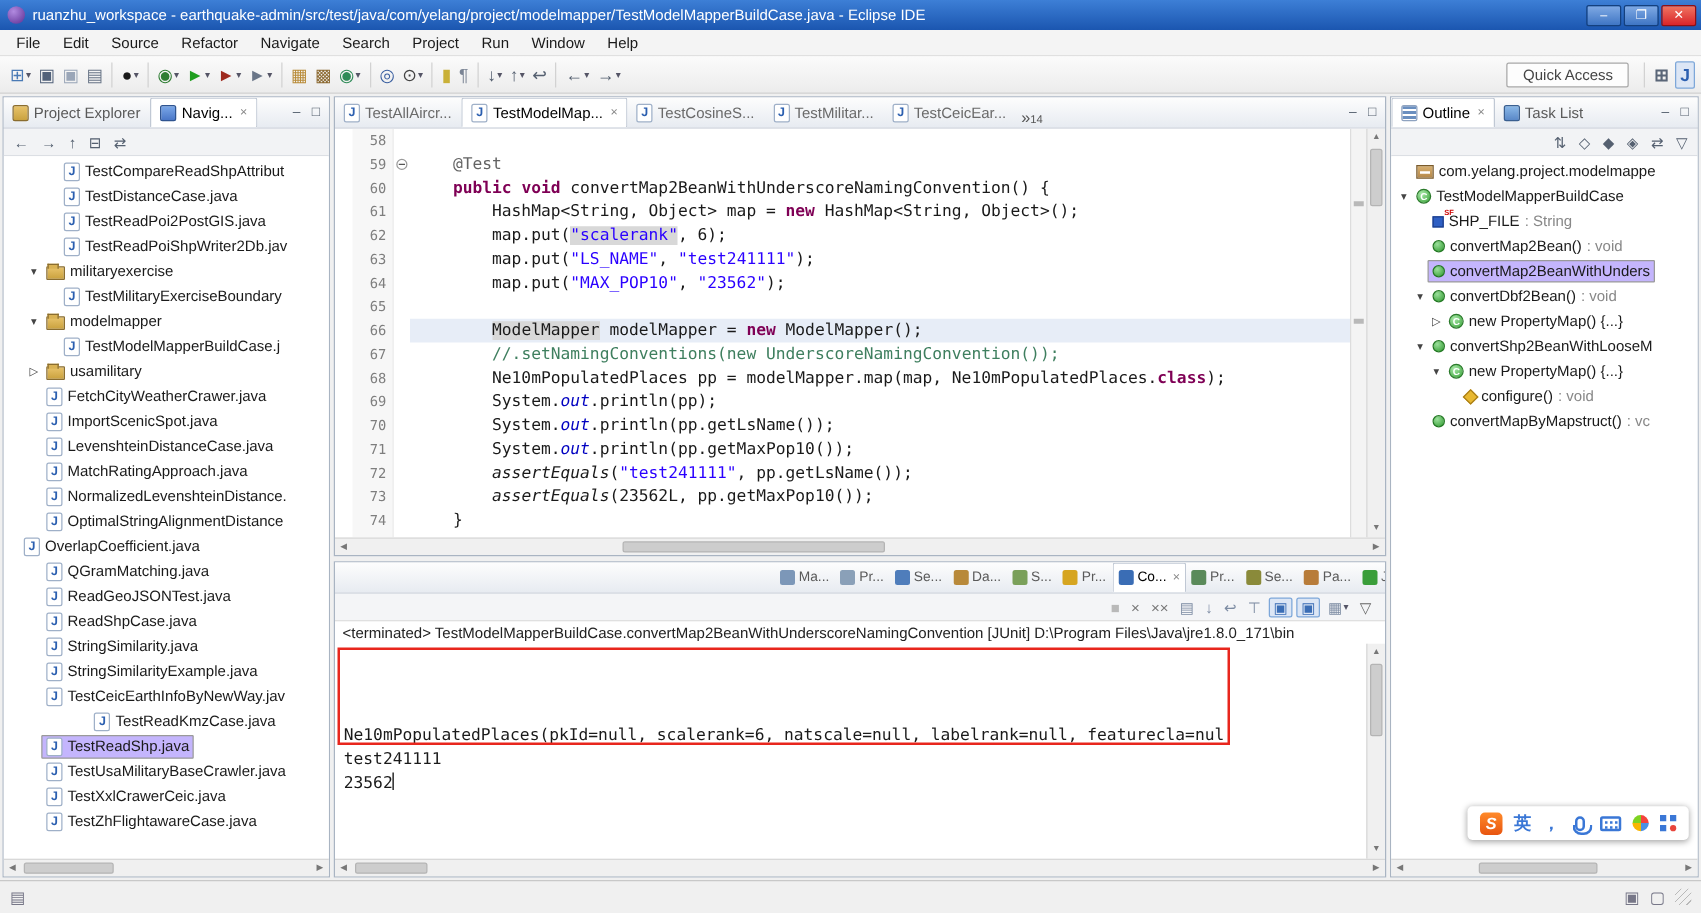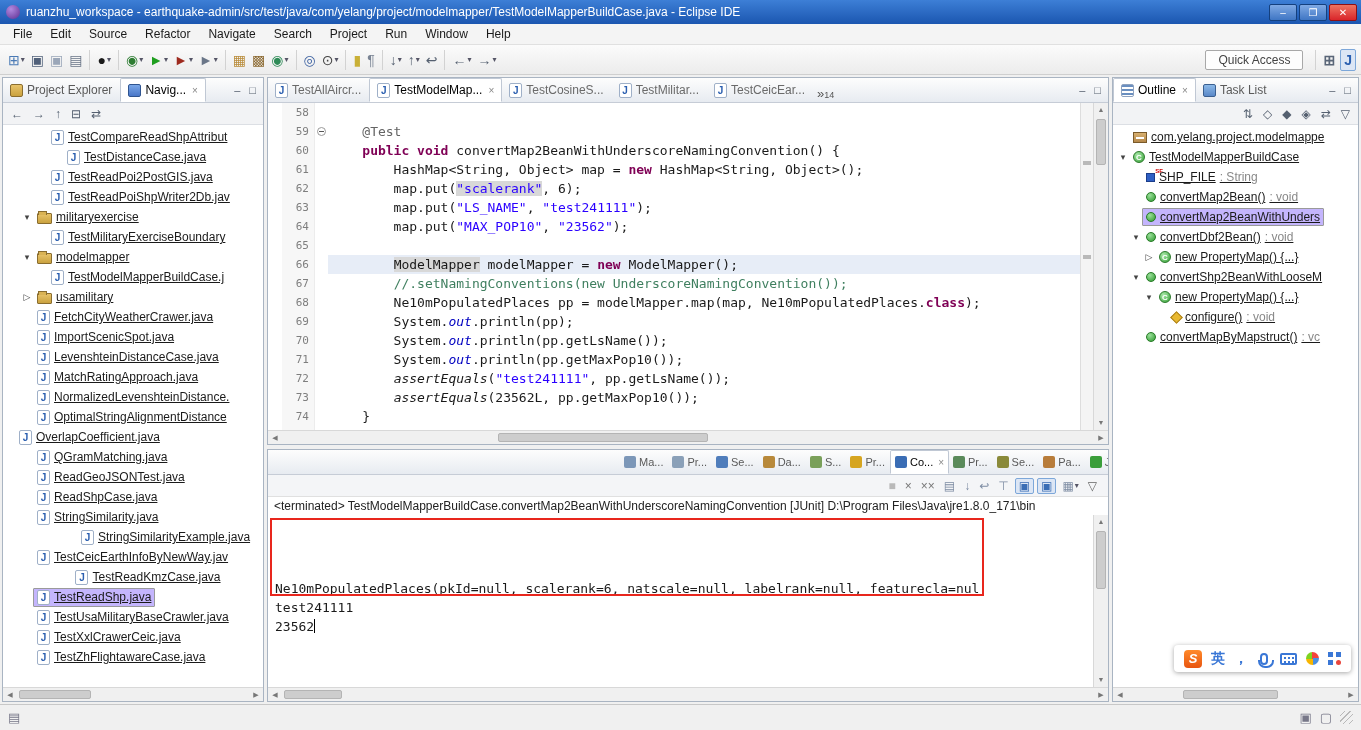--- a/index.html
+++ b/index.html
@@ -57,21 +57,21 @@
 
   
   .viewbar { height:22px; background:#f2f3f5; border-bottom:1px solid #dcdfe4; display:flex; align-items:center; gap:2px; padding:0 4px; flex:0 0 auto; }
   .viewbar.right-align { justify-content:flex-end; }
   .vb-btn { color:#556070; font-size:12px; padding:1px 4px; }
 
   
   .tree { flex:1; background:#fff; overflow:hidden; padding-top:2px; }
   .tree-row { height:20px; display:flex; align-items:center; white-space:nowrap; }
   .arrow { width:12px; flex:0 0 auto; text-align:center; color:#444; font-size:9px; }
-  .row-content { display:flex; align-items:center; gap:4px; padding:1px 3px; border:1px solid transparent;text-decoration:underline; }
+  .row-content { display:flex; align-items:center; gap:4px; padding:1px 3px; border:1px solid transparent; }
   .row-content.selected { background:#c4b5fd; border-color:#9a9a9a; border-radius:1px; }
   .icon-java { width:13px; height:15px; background:#fff; border:1px solid #9fb0c8; border-radius:2px; position:relative; flex:0 0 auto; }
   .icon-java::after { content:"J"; position:absolute; left:0; right:0; top:0; bottom:0; color:#2b5fb0; font-weight:bold; font-size:10px; line-height:13px; text-align:center; }
   .icon-folder { width:15px; height:11px; background:linear-gradient(#e8c36a,#caa23f); border:1px solid #8a6d2f; border-radius:1px; position:relative; flex:0 0 auto; margin-top:2px; }
   .icon-folder::before { content:""; position:absolute; top:-3px; left:0; width:7px; height:3px; background:#d9b254; border:1px solid #8a6d2f; border-bottom:none; }
   .tree-label { font-size:12px; }
   .suffix { color:#888; }
   
   .oi { flex:0 0 auto; display:inline-block; }
   .oi-pkg { width:14px; height:11px; background:linear-gradient(#d8b070,#b5884a); border:1px solid #7a5a2a; position:relative; }
@@ -314,21 +314,21 @@
           <span class="vb-btn">⇄</span>
         </div>
       <div class="tree" id="left-tree">
           <div class="tree-row" style="padding-left: 32px;">
             <span class="arrow"></span>
             <span class="row-content">
               <span class="icon-java"></span>
               <span class="tree-label">TestCompareReadShpAttribut</span>
             </span>
           </div>
-          <div class="tree-row" style="padding-left: 48px;">
+          <div class="tree-row" style="padding-left: 32px;">
             <span class="arrow"></span>
             <span class="row-content">
               <span class="icon-java"></span>
               <span class="tree-label">TestDistanceCase.java</span>
             </span>
           </div>
           <div class="tree-row" style="padding-left: 32px;">
             <span class="arrow"></span>
             <span class="row-content">
               <span class="icon-java"></span>
@@ -447,21 +447,21 @@
               <span class="tree-label">ReadShpCase.java</span>
             </span>
           </div>
           <div class="tree-row" style="padding-left: 18px;">
             <span class="arrow"></span>
             <span class="row-content">
               <span class="icon-java"></span>
               <span class="tree-label">StringSimilarity.java</span>
             </span>
           </div>
-          <div class="tree-row" style="padding-left: 18px; margin-left: 44px;">
+          <div class="tree-row" style="padding-left: 18px;">
             <span class="arrow"></span>
             <span class="row-content">
               <span class="icon-java"></span>
               <span class="tree-label">StringSimilarityExample.java</span>
             </span>
           </div>
           <div class="tree-row" style="padding-left: 18px;">
             <span class="arrow"></span>
             <span class="row-content">
               <span class="icon-java"></span>

